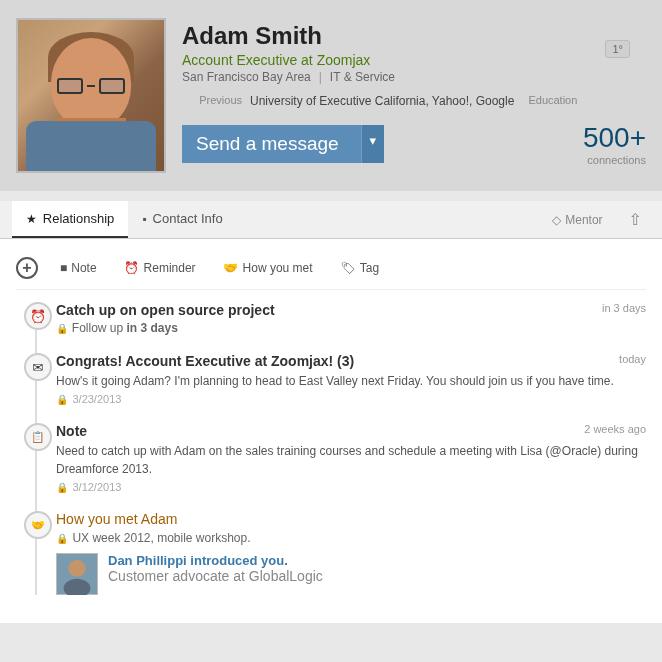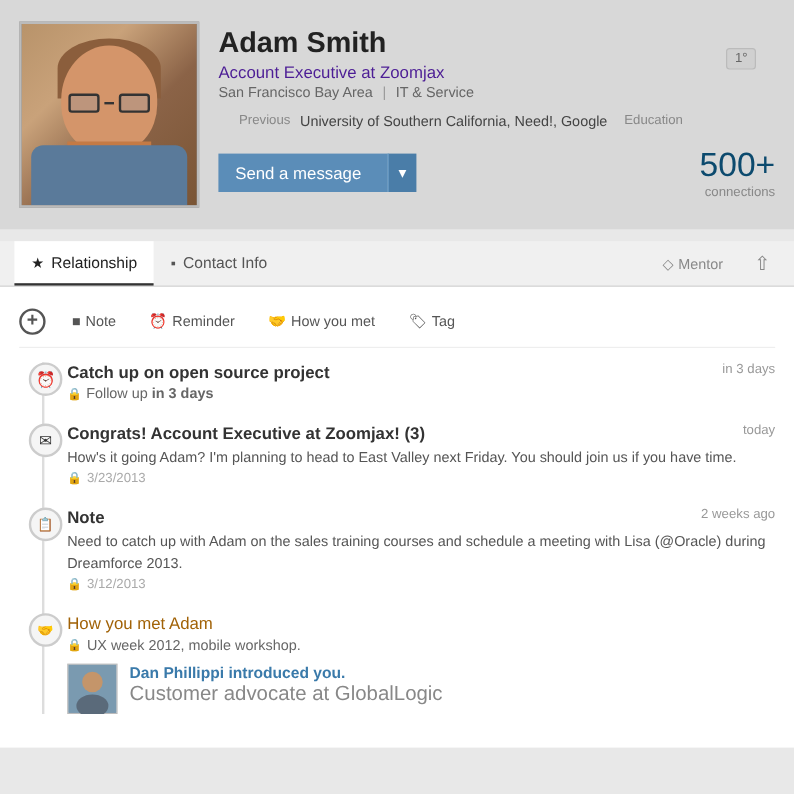--- a/index.html
+++ b/index.html
@@ -114,21 +114,21 @@
       padding-top: 4px;
     }
     .profile-name {
       font-size: 24px;
       font-weight: bold;
       color: #222;
       margin-bottom: 2px;
     }
     .profile-title {
       font-size: 14px;
-      color: #4c1d95;
+      color: #4d7c0f;
       margin-bottom: 2px;
     }
     .profile-location {
       font-size: 12px;
       color: #666;
       margin-bottom: 10px;
       display: flex;
       align-items: flex-end;
       gap: 8px;
     }
@@ -159,21 +159,21 @@
     .profile-actions {
       display: flex;
       align-items: center;
       justify-content: space-between;
     }
     .send-message-btn {
       background: #5b8db8;
       color: white;
       border: none;
       padding: 8px 14px;
-      font-size: 14px;
+      font-size: 19px;
       cursor: pointer;
       display: flex;
       align-items: center;
       gap: 0;
     }
     .send-message-btn .btn-main {
       padding-right: 8px;
     }
     .btn-dropdown {
       background: #4a7da8;
@@ -397,21 +397,21 @@
       justify-content: center;
       font-size: 18px;
       color: white;
     }
     .introducer-name {
       font-size: 13px;
       font-weight: bold;
       color: #3a7aaa;
     }
     .introducer-title {
-      font-size: 17px;
+      font-size: 14px;
       color: #888;
     }
 
     .profile-header-wrapper {
       position: relative;
       border-radius: 26px;
     }
   </style>
 </head>
 <body>
@@ -440,21 +440,21 @@
       </div>
       <div class="profile-title">Account Executive at Zoomjax</div>
       <div class="profile-location">
         <span>San Francisco Bay Area</span>
         <span class="location-divider">|</span>
         <span>IT &amp; Service</span>
       </div>
       <div class="profile-details">
         <div class="detail-row">
           <span class="detail-label">Previous</span>
-          <span class="detail-value">University of Southern California, Need!, Google</span>
+          <span class="detail-value">University of Executive California, Yahoo!, Google</span>
         </div>
         <div class="detail-row">
           <span class="detail-label">Education</span>
         </div>
       </div>
       <div class="profile-actions">
         <div style="display:flex; gap:0;">
           <button class="send-message-btn">
             <span class="btn-main">Send a message</span>
           </button>

